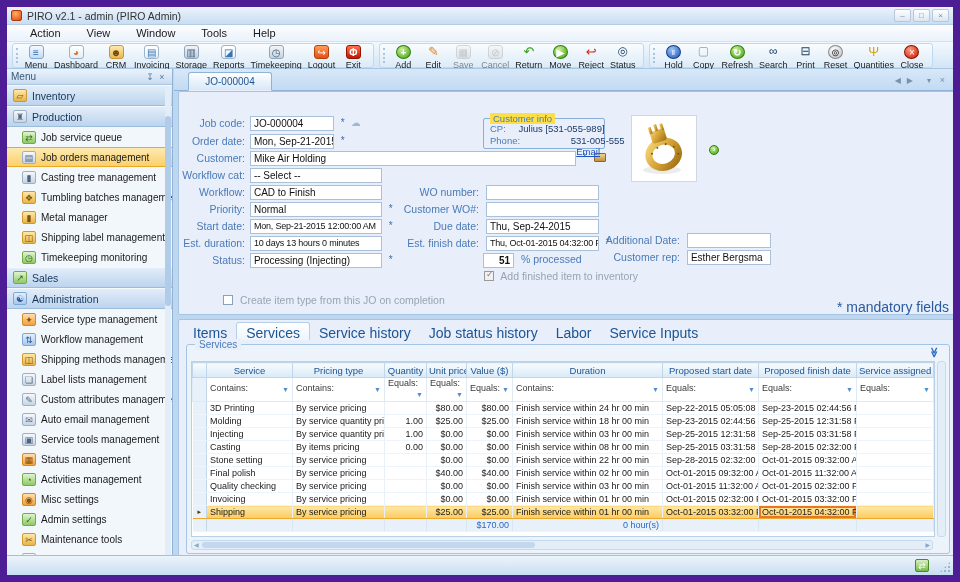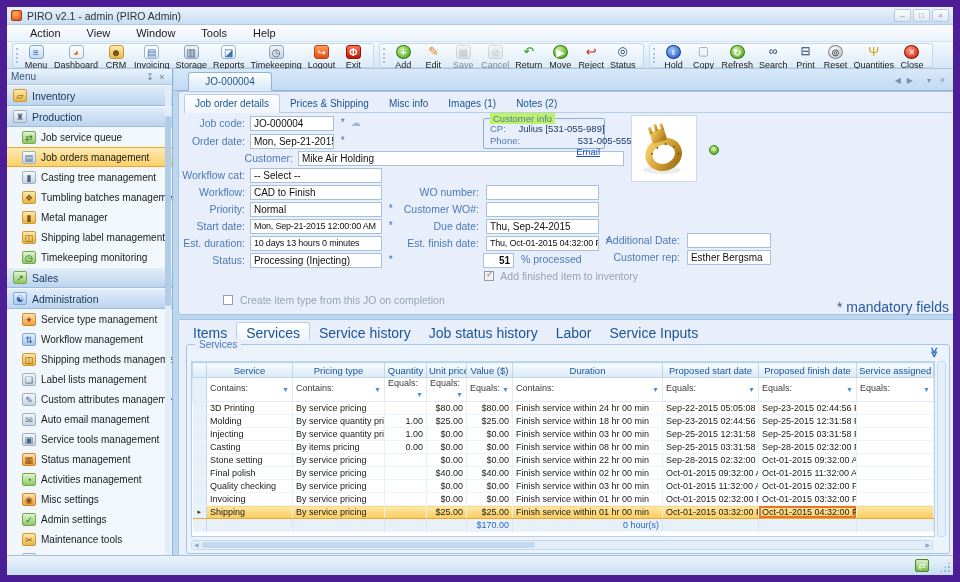--- a/index.html
+++ b/index.html
@@ -89,21 +89,21 @@
     line-height:13px;color:#111;padding:0 3px;vertical-align:top;overflow:hidden;white-space:nowrap;}
   .finput.small{font-size:9px;letter-spacing:-.2px;}
   .finput.num{text-align:right;font-weight:bold;}
   .req{color:#3a6fae;margin-left:4px;font-size:10px;}
   .chk{display:inline-block;width:10px;height:10px;border:1px solid #8aa2ba;background:#fff;
     vertical-align:-1px;margin-right:4px;position:relative;flex:none;}
   .chk.checked{background:#f0f0f0;border-color:#9a9a9a;}
   .chk.checked::before{content:"✓";position:absolute;left:1px;top:-3px;font-size:9px;color:#848484;}
   .chklabel{color:#98a4b2;font-size:10.5px;}
   .cinfo{position:absolute;border:1px solid #8ab0d8;border-radius:2px;font-size:9.5px;color:#4a7ab8;}
-  .cinfo .legend{position:absolute;left:6px;top:-6px;background:#bef264;padding:0 3px;font-size:9.5px;}
+  .cinfo .legend{position:absolute;left:6px;top:-6px;background:#fde047;padding:0 3px;font-size:9.5px;}
   .cinfo .row{position:absolute;left:6px;right:4px;white-space:nowrap;}
   .cinfo .val{color:#1a3a6a;}
   .cinfo .lnk{color:#1a50c8;text-decoration:underline;float:right;}
   .ringbox{position:absolute;border:1px solid #d0d8e2;background:#fff;}
   .navdot{position:absolute;width:10px;height:10px;border-radius:50%;
     background:radial-gradient(circle at 38% 30%,#c8f098,#42a012);border:1px solid #2f8008;
     color:#fff;font-size:8px;line-height:8px;text-align:center;font-weight:bold;}
   .bubble{color:#9ab8d8;font-size:10px;margin-left:3px;}
   .ccard{display:inline-block;width:12px;height:9px;border-radius:1px;margin-left:4px;
     background:linear-gradient(#f0d890,#c09040);border:1px solid #8a6a20;vertical-align:-1px;}
@@ -442,47 +442,34 @@
 
   <div class="tabstrip">
     <div class="doctab">JO-000004</div>
     <span class="ts-ctrl" style="right:52px;">◀</span>
     <span class="ts-ctrl" style="right:40px;">▶</span>
     <span class="ts-ctrl" style="right:22px;">▾</span>
     <span class="ts-ctrl" style="right:8px;font-size:9px;">×</span>
   </div>
 
   <div class="panel" id="form-panel">
-    <div class="dtabbar">
-
-        <span class="dtab active">Job order details</span>
-
-        <span class="dtab">Prices &amp; Shipping</span>
-
-        <span class="dtab">Misc info</span>
-
-        <span class="dtab">Images (1)</span>
-
-        <span class="dtab">Notes (2)</span>
-
-    </div>
 
     <div class="fld" style="left:0;top:24px;">
       <span class="flabel" style="width:66px;">Job code:</span>
       <span class="finput" style="width:84px;margin-left:2px;">JO-000004</span>
       <span class="req">*</span>
       <span class="bubble">☁</span>
     </div>
     <div class="fld" style="left:0;top:42px;">
       <span class="flabel" style="width:66px;">Order date:</span>
       <span class="finput" style="width:84px;margin-left:2px;">Mon, Sep-21-2015</span>
       <span class="req">*</span>
     </div>
     <div class="fld" style="left:0;top:59px;">
-      <span class="flabel" style="width:66px;margin-left:48px;">Customer:</span>
+      <span class="flabel" style="width:66px;">Customer:</span>
       <span class="finput" style="width:326px;margin-left:2px;">Mike Air Holding</span>
       <span class="req">*</span>
       <span class="ccard"></span>
     </div>
     <div class="fld" style="left:0;top:76px;">
       <span class="flabel" style="width:66px;">Workflow cat:</span>
       <span class="finput" style="width:132px;margin-left:2px;">-- Select --</span>
     </div>
     <div class="fld" style="left:0;top:93px;">
       <span class="flabel" style="width:66px;">Workflow:</span>
@@ -539,21 +526,21 @@
     </div>
 
     <div class="cinfo" style="left:304px;top:26px;width:122px;height:31px;">
       <span class="legend">Customer info</span>
       <div class="row" style="top:4px;">
         <span>CP:</span>
         <span class="val" style="margin-left:10px;">Julius [531-055-989]</span>
       </div>
       <div class="row" style="top:16px;">
         <span>Phone:</span>
-        <span class="val" style="margin-left:12px;padding-left:43px;">531-005-555</span>
+        <span class="val" style="margin-left:5px;padding-left:43px;">531-005-555</span>
         <span class="lnk">Email</span>
       </div>
     </div>
 
     <div class="ringbox" style="left:452px;top:23px;width:66px;height:67px;">
       <svg width="64" height="65" viewBox="0 0 64 65">
         <defs>
           <linearGradient id="gold" x1="0" y1="0" x2="1" y2="1">
             <stop offset="0" stop-color="#f6d878"></stop>
               <stop offset=".5" stop-color="#d4a134"></stop>

